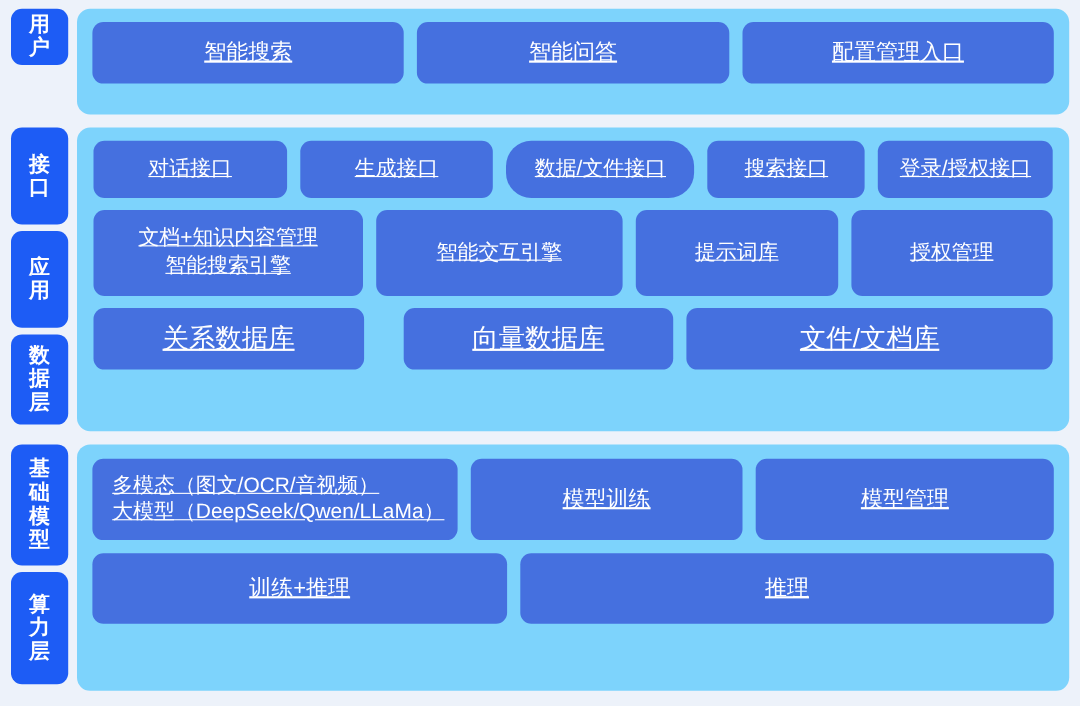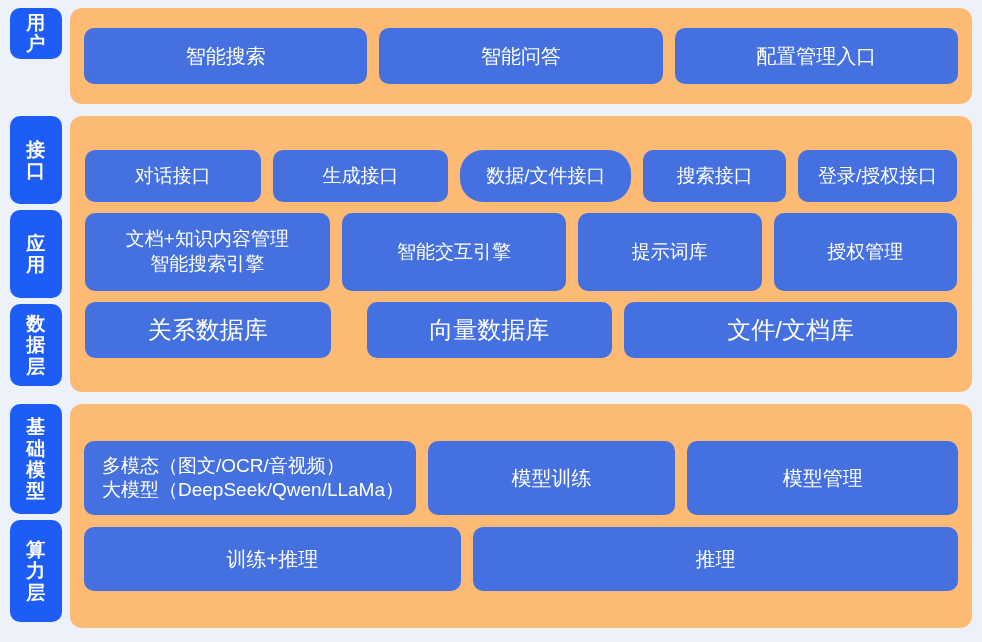--- a/index.html
+++ b/index.html
@@ -52,27 +52,28 @@
     align-items: center;
     justify-content: center;
     text-align: center;
     width: 52px;
     padding: 4px 0;
   }
   .layer-label span { display: block; }
 
   .panel {
     flex: 1 1 auto;
-    background: #fdba74;
+    background: #7dd3fc;
     border-radius: 12px;
     padding: 11px 14px;
     display: flex;
     flex-direction: column;
     gap: 10px;
-    justify-content: center;
+    justify-content: flex-start;
+    text-decoration: underline;
   }
 
   .row {
     display: flex;
     gap: 12px;
     align-items: stretch;
   }
 
   .card {
     background: #4570df;

